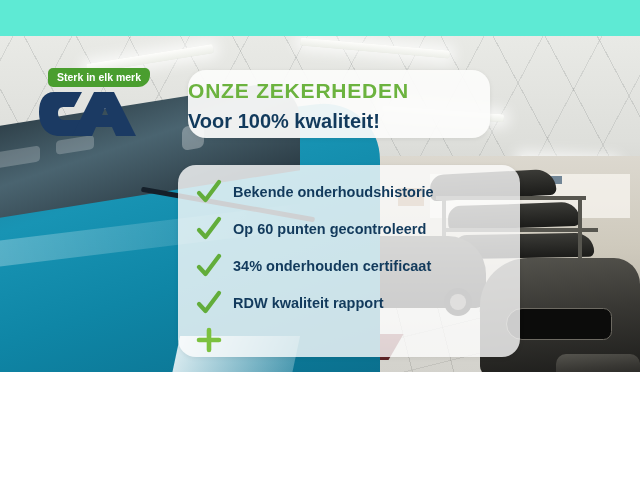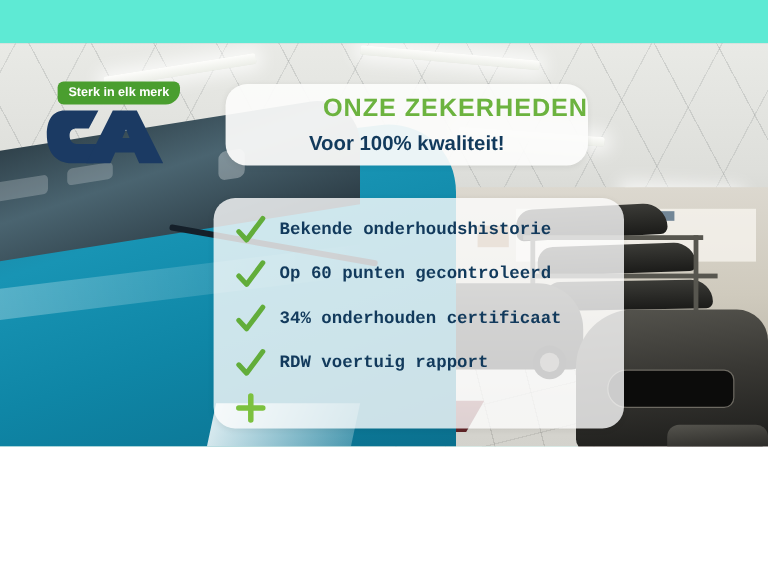--- a/index.html
+++ b/index.html
@@ -191,32 +191,32 @@
     top: 165px;
     width: 342px;
     height: 192px;
     background: rgba(253,253,252,0.80);
   }
 
   .title {
     position: absolute;
     left: 0; right: 0;
     top: 9px;
-    text-align: right;
+    text-align: left;
     font-size: 21px;
     font-weight: bold;
     letter-spacing: 0.8px;
     color: #6cb33f;
   }
   .subtitle {
     position: absolute;
     left: 0; right: 0;
     top: 40px;
-    text-align: center;
-    font-size: 17px;
+    text-align: left;
+    font-size: 20px;
     font-weight: bold;
     color: #123a5c;
   }
 
   .list {
     position: absolute;
     left: 16px;
     top: 8px;
     right: 10px;
   }
@@ -234,21 +234,20 @@
     align-items: center;
     justify-content: center;
   }
   .mark svg { display: block; }
   .row-label {
     font-size: 14.5px;
     font-weight: bold;
     color: #123a5c;
     margin-left: 9px;
     white-space: nowrap;
-    font-family: Liberation Mono, monospace;
   }
 
   
   #logo {
     position: absolute;
     left: 38px;
     top: 68px;
     width: 118px;
     height: 76px;
   }
@@ -370,21 +369,21 @@
         </span>
         <span class="row-label">34% onderhouden certificaat</span>
       </div>
 
       <div class="row">
         <span class="mark">
           <svg width="28" height="28" viewBox="0 0 28 28">
             <path d="M4 15 L10.5 22 L24 4" stroke="#62ad3a" stroke-width="4.2" fill="none" stroke-linecap="round" stroke-linejoin="round"></path>
           </svg>
         </span>
-        <span class="row-label">RDW voertuig rapport</span>
+        <span class="row-label">RDW kwaliteit rapport</span>
       </div>
 
       <div class="row">
         <span class="mark">
           <svg width="28" height="28" viewBox="0 0 28 28">
             <path d="M14 4 V24 M4 14 H24" stroke="#7cc13f" stroke-width="4.6" fill="none" stroke-linecap="round"></path>
           </svg>
         </span>
       </div>
 

